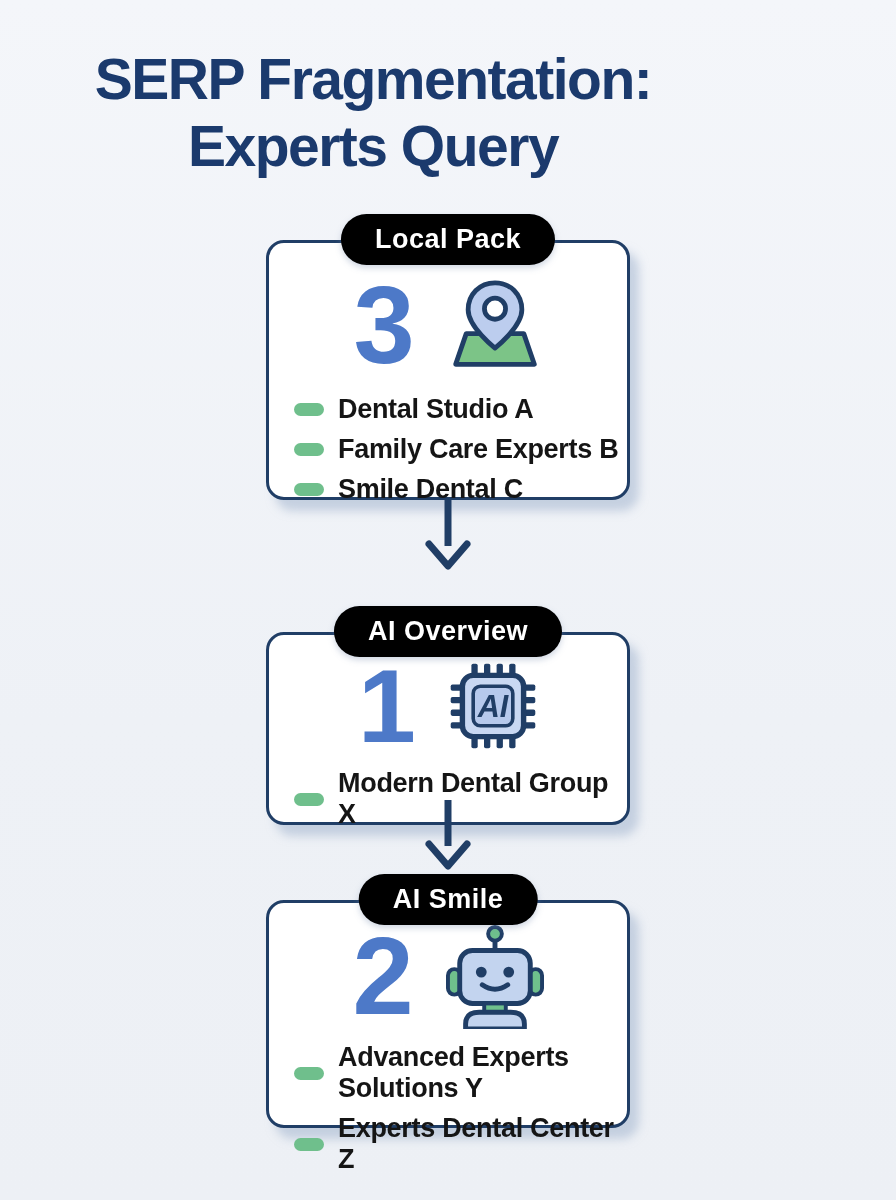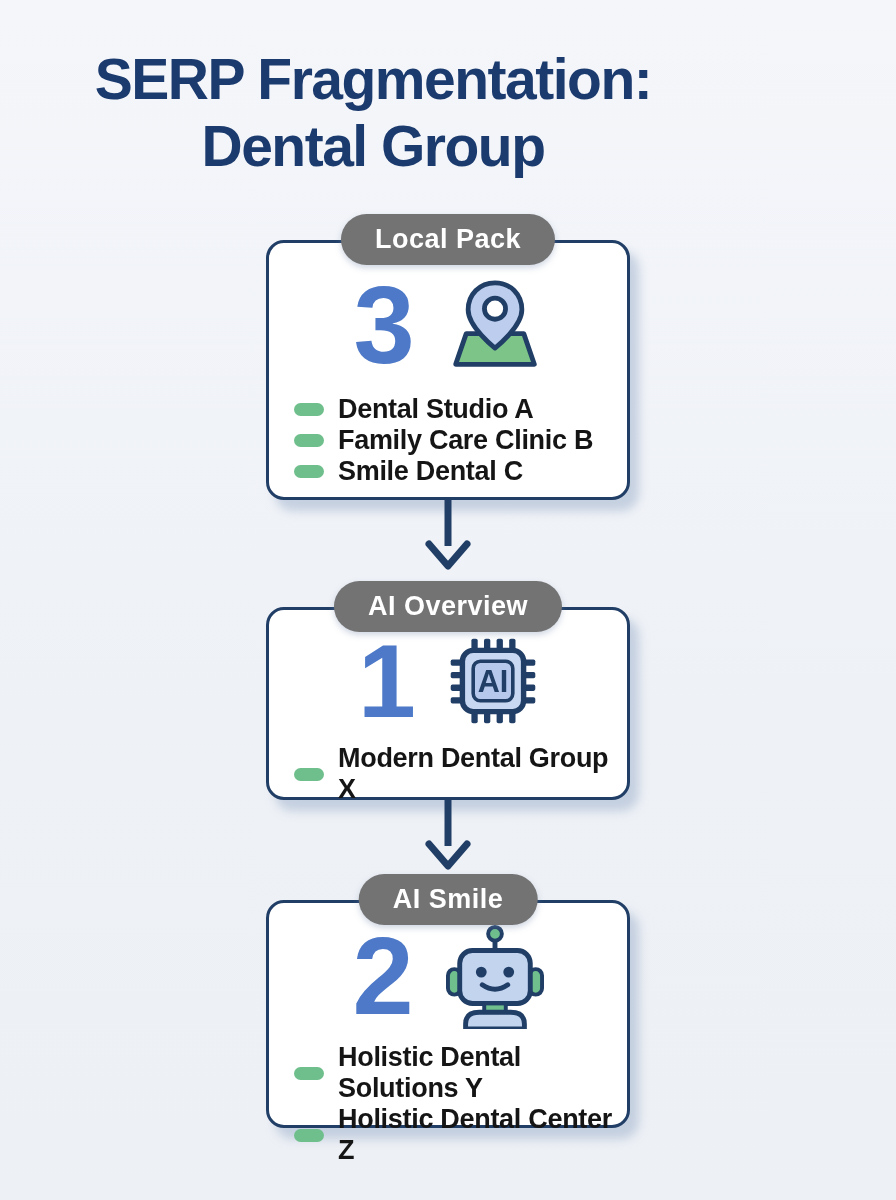--- a/index.html
+++ b/index.html
@@ -12,54 +12,54 @@
   .canvas { position:absolute; inset:0; }
 
   .title {
     position:absolute; top:46px; left:0; width:746px;
     text-align:center; color:#1b3a6d; font-weight:800;
     font-size:57px; line-height:1.18; letter-spacing:-1.5px;
   }
 
   .section { position:absolute; left:266px; width:364px; }
   #section-local-pack  { top:240px; height:260px; }
-  #section-ai-overview { top:607px; height:193px; }
+  #section-ai-overview { top:632px; height:193px; }
   #section-ai-mode     { top:900px; height:228px; }
 
   .card {
     position:absolute; inset:0; background:#ffffff;
     border:3px solid #203e66; border-radius:18px;
     box-shadow:9px 11px 10px rgba(163,180,206,0.55);
   }
 
   .badge {
     position:absolute; top:-26px; left:50%; transform:translateX(-50%);
-    background:#737373; color:#ffffff;
+    background:#000000; color:#ffffff;
     font-size:27px; font-weight:700; letter-spacing:0.5px;
     padding:10px 34px; border-radius:999px; white-space:nowrap; z-index:2;
     box-shadow:0 3px 6px rgba(120,140,175,0.35);
   }
 
   .stat-row {
     position:relative; z-index:1;
     display:flex; justify-content:center; align-items:center; gap:32px;
   }
   #section-local-pack  .stat-row { margin-top:26px; height:118px; }
   #section-ai-overview .stat-row { margin-top:22px; height:104px; }
   #section-ai-mode     .stat-row { margin-top:20px; height:112px; }
 
   .count {
     font-size:110px; font-weight:800; color:#4d79c8; line-height:0.95;
   }
   #section-ai-overview .count { font-size:104px; }
 
-  .icon-box { display:flex; justify-content:center; }
+  .icon-box { display:flex; justify-content:center;font-style:italic; }
 
   .list {
-    display:flex; flex-direction:column; 
+    display:flex; flex-direction:column; gap:9px;
     margin:10px 0 0 28px; position:relative; z-index:1;
   }
   #section-ai-overview .list { }
   .item {
     display:flex; align-items:center; gap:14px;
     font-size:27px; font-weight:700; color:#151515; letter-spacing:-0.3px;
   }
   .bullet {
     width:30px; height:13px; border-radius:8px; background:#6fbf8c; flex:0 0 auto;
   }
@@ -71,21 +71,21 @@
   svg { display:block; }
   .chip-label-text { font-family:"Liberation Sans", sans-serif; font-weight:bold; }
 </style>
 </head>
 <body>
 
 <div class="canvas">
 
   <div class="title">
     <div>SERP Fragmentation:</div>
-    <div>Dental Group</div>
+    <div>Experts Query</div>
   </div>
 
   <div class="section" id="section-local-pack">
     <div class="badge">Local Pack</div>
     <div class="card"></div>
     <div class="stat-row">
       <div class="count">3</div>
       <div class="icon-box">
         <svg width="96" height="94" viewBox="0 0 100 98">
           <polygon points="20,58 80,58 91,90 9,90" fill="#7cc487" stroke="#203e66" stroke-width="5" stroke-linejoin="round"></polygon>
@@ -94,21 +94,21 @@
         </svg>
       </div>
     </div>
     <div class="list">
       <div class="item">
         <span class="bullet"></span>
         <span>Dental Studio A</span>
       </div>
       <div class="item">
         <span class="bullet"></span>
-        <span>Family Care Clinic B</span>
+        <span>Family Care Experts B</span>
       </div>
       <div class="item">
         <span class="bullet"></span>
         <span>Smile Dental C</span>
       </div>
     </div>
   </div>
 
   <div class="arrow" id="arrow-1">
     <svg width="46" height="74" viewBox="0 0 46 74">
@@ -179,22 +179,22 @@
           <circle cx="64" cy="50" r="5.5" fill="#203e66"></circle>
           <path d="M37 63 Q50 72 63 63" fill="none" stroke="#203e66" stroke-width="5" stroke-linecap="round"></path>
           <rect x="39" y="82" width="22" height="9" fill="#6fc08c" stroke="#203e66" stroke-width="4"></rect>
           <path d="M20 108 L20 103 Q20 91 34 91 L66 91 Q80 91 80 103 L80 108 Z" fill="#c3d4ef" stroke="#203e66" stroke-width="5"></path>
         </svg>
       </div>
     </div>
     <div class="list">
       <div class="item">
         <span class="bullet"></span>
-        <span>Holistic Dental Solutions Y</span>
-      </div>
-      <div class="item">
-        <span class="bullet"></span>
-        <span>Holistic Dental Center Z</span>
+        <span>Advanced Experts Solutions Y</span>
+      </div>
+      <div class="item">
+        <span class="bullet"></span>
+        <span>Experts Dental Center Z</span>
       </div>
     </div>
   </div>
 
 </div>
 
 </body></html>

